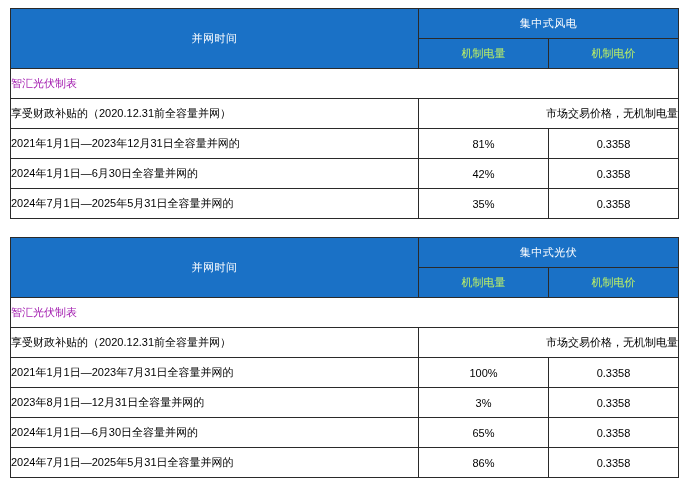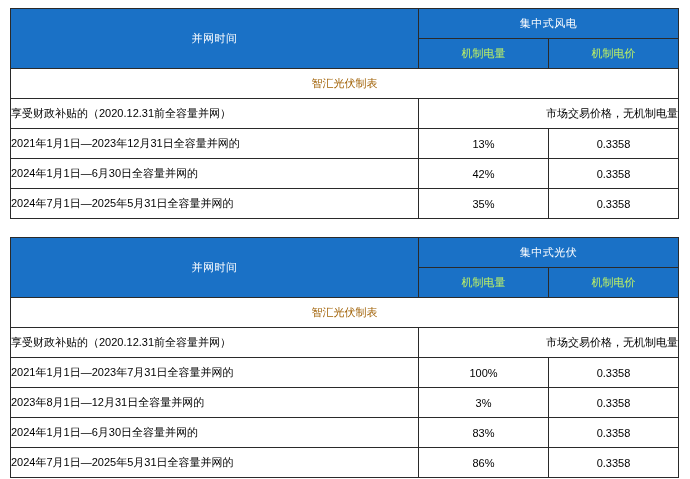--- a/index.html
+++ b/index.html
@@ -44,23 +44,22 @@
     letter-spacing: 0.5px;
   }
   .subhdr {
     background: #1a71c6;
     color: #bef264;
     font-weight: bold;
     text-align: center;
     font-size: 15px;
   }
   .notice {
-    color: #a16207;
+    color: #a21caf;
     font-weight: bold;
-    text-align: center;
     font-size: 15px;
     background: #ffffff;
   }
   .cell-left {
     text-align: left;
     padding-left: 5px;
     font-size: 14.5px;
     white-space: nowrap;
     margin-left: 16px;
   }
@@ -100,21 +99,21 @@
       </tr>
       <tr>
         <td class="notice" colspan="3">智汇光伏制表</td>
       </tr>
       <tr>
         <td class="cell-left">享受财政补贴的（2020.12.31前全容量并网）</td>
         <td class="cell-span" colspan="2">市场交易价格，无机制电量</td>
       </tr>
       <tr>
         <td class="cell-left">2021年1月1日—2023年12月31日全容量并网的</td>
-        <td class="cell-center">13%</td>
+        <td class="cell-center">81%</td>
         <td class="cell-center">0.3358</td>
       </tr>
       <tr>
         <td class="cell-left">2024年1月1日—6月30日全容量并网的</td>
         <td class="cell-center">42%</td>
         <td class="cell-center">0.3358</td>
       </tr>
       <tr>
         <td class="cell-left">2024年7月1日—2025年5月31日全容量并网的</td>
         <td class="cell-center">35%</td>
@@ -150,21 +149,21 @@
         <td class="cell-center">100%</td>
         <td class="cell-center">0.3358</td>
       </tr>
       <tr>
         <td class="cell-left">2023年8月1日—12月31日全容量并网的</td>
         <td class="cell-center">3%</td>
         <td class="cell-center">0.3358</td>
       </tr>
       <tr>
         <td class="cell-left">2024年1月1日—6月30日全容量并网的</td>
-        <td class="cell-center">83%</td>
+        <td class="cell-center">65%</td>
         <td class="cell-center">0.3358</td>
       </tr>
       <tr>
         <td class="cell-left">2024年7月1日—2025年5月31日全容量并网的</td>
         <td class="cell-center">86%</td>
         <td class="cell-center">0.3358</td>
       </tr>
     </tbody>
   </table>
 

